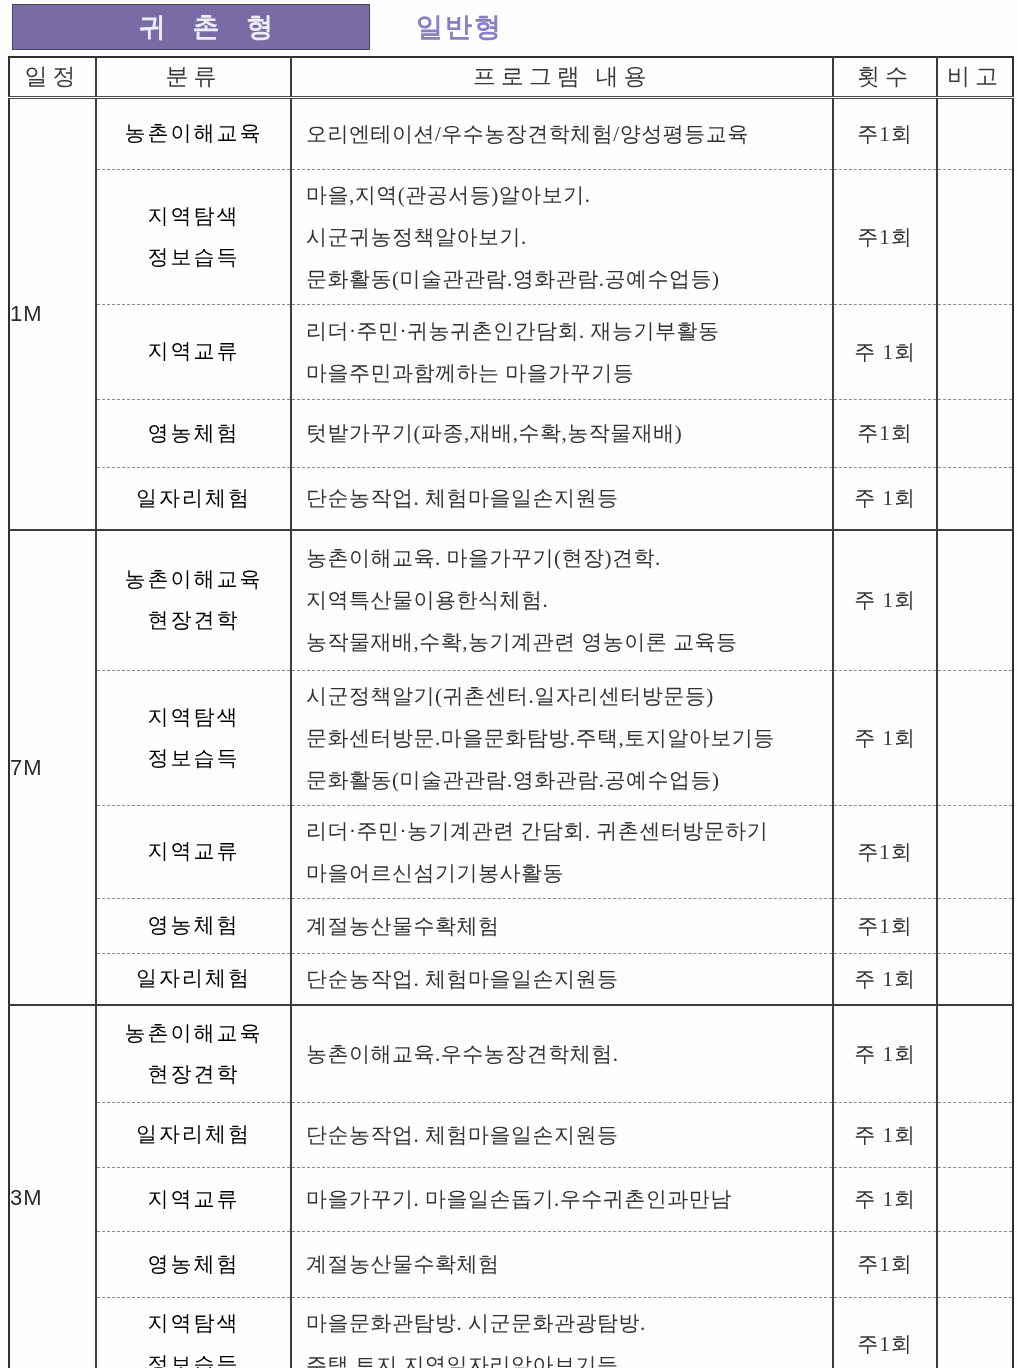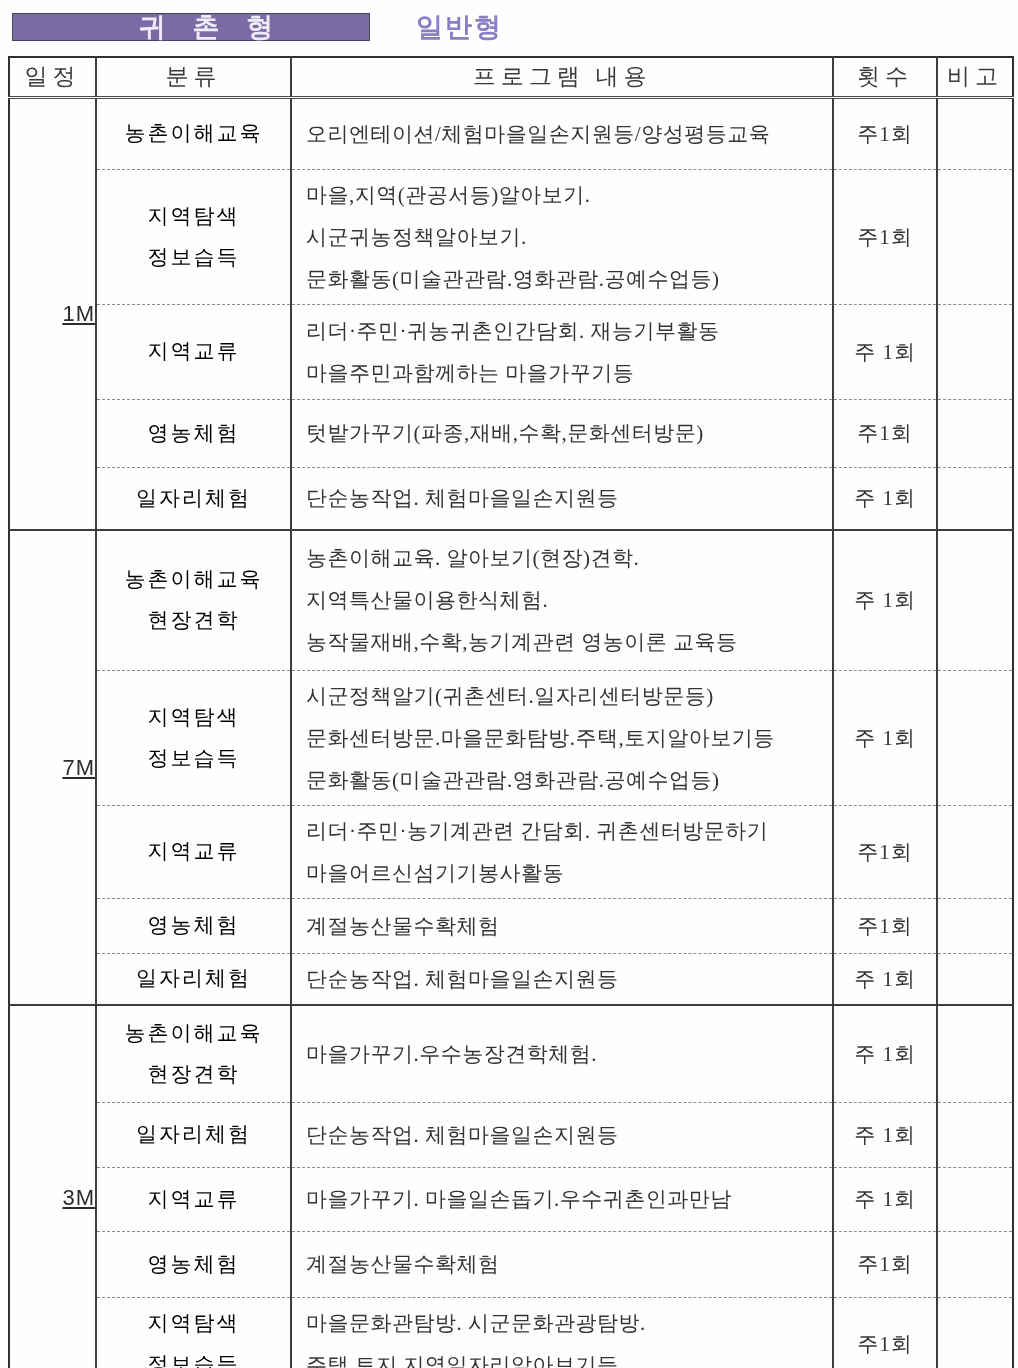--- a/index.html
+++ b/index.html
@@ -12,21 +12,21 @@
     overflow: hidden;
   }
   .page { position: absolute; inset: 0; background: #fefefe; }
 
   
   .tabbar {
     position: absolute; top: 4px; left: 12px; right: 8px;
     height: 46px; display: flex; align-items: center;
   }
   .tab-selected {
-    width: 358px; height: 28px;
+    width: 358px; height: 46px;
     display: flex; align-items: center; justify-content: center;
     color: #efecf7;
     font-size: 27px; font-weight: bold; letter-spacing: 10px;
     border: 1px solid #4a4460;
     padding-left: 40px;
   }
   .tab-unselected {
     margin-left: 46px;
     font-size: 27px; font-weight: bold; letter-spacing: 2px; text-align: right;
   }
@@ -54,23 +54,23 @@
     border-bottom: 3px double #4a4a4a;
     color: #3a3a3a;
   }
 
   tbody tr { border-top: 1px dashed #8d8d8d; }
   tbody tr.group-start { border-top: 2px solid #3c3c3c; }
   tbody tr:first-child { border-top: none; }
 
   td { vertical-align: middle; font-size: 21px; color: #333; }
   td.month-cell {
-    text-align: right;
+    text-align: left;
     font-family: "Liberation Sans", "DejaVu Sans", sans-serif;
-    font-size: 22px; color: #2b2b2b; letter-spacing: 1px; text-decoration: underline;
+    font-size: 22px; color: #2b2b2b; letter-spacing: 1px;
   }
   td.category-cell {
     text-align: center; letter-spacing: 2px;
     white-space: pre-line; line-height: 1.95;
     color: #000000;
   }
   td.content-cell {
     padding: 4px 10px 4px 14px;
     white-space: pre-line; line-height: 2.0;
     letter-spacing: 0.5px;
@@ -103,21 +103,21 @@
         <th>프로그램 내용</th>
         <th>횟수</th>
         <th>비고</th>
       </tr>
     </thead>
     <tbody>
 
       <tr style="height:72px">
         <td class="month-cell" rowspan="5">1M</td>
         <td class="category-cell">농촌이해교육</td>
-        <td class="content-cell">오리엔테이션/체험마을일손지원등/양성평등교육</td>
+        <td class="content-cell">오리엔테이션/우수농장견학체험/양성평등교육</td>
         <td class="freq-cell">주1회</td>
         <td class="note-cell"></td>
       </tr>
       <tr style="height:132px">
         <td class="category-cell">지역탐색
 정보습득</td>
         <td class="content-cell">마을,지역(관공서등)알아보기.
 시군귀농정책알아보기.
 문화활동(미술관관람.영화관람.공예수업등)</td>
         <td class="freq-cell">주1회</td>
@@ -125,36 +125,36 @@
       </tr>
       <tr style="height:95px">
         <td class="category-cell">지역교류</td>
         <td class="content-cell">리더·주민·귀농귀촌인간담회. 재능기부활동
 마을주민과함께하는 마을가꾸기등</td>
         <td class="freq-cell">주 1회</td>
         <td class="note-cell"></td>
       </tr>
       <tr style="height:68px">
         <td class="category-cell">영농체험</td>
-        <td class="content-cell">텃밭가꾸기(파종,재배,수확,문화센터방문)</td>
+        <td class="content-cell">텃밭가꾸기(파종,재배,수확,농작물재배)</td>
         <td class="freq-cell">주1회</td>
         <td class="note-cell"></td>
       </tr>
       <tr style="height:63px">
         <td class="category-cell">일자리체험</td>
         <td class="content-cell">단순농작업. 체험마을일손지원등</td>
         <td class="freq-cell">주 1회</td>
         <td class="note-cell"></td>
       </tr>
 
       <tr class="group-start" style="height:140px">
         <td class="month-cell" rowspan="5">7M</td>
         <td class="category-cell">농촌이해교육
 현장견학</td>
-        <td class="content-cell">농촌이해교육. 알아보기(현장)견학.
+        <td class="content-cell">농촌이해교육. 마을가꾸기(현장)견학.
 지역특산물이용한식체험.
 농작물재배,수확,농기계관련 영농이론 교육등</td>
         <td class="freq-cell">주 1회</td>
         <td class="note-cell"></td>
       </tr>
       <tr style="height:128px">
         <td class="category-cell">지역탐색
 정보습득</td>
         <td class="content-cell">시군정책알기(귀촌센터.일자리센터방문등)
 문화센터방문.마을문화탐방.주택,토지알아보기등
@@ -179,21 +179,21 @@
         <td class="category-cell">일자리체험</td>
         <td class="content-cell">단순농작업. 체험마을일손지원등</td>
         <td class="freq-cell">주 1회</td>
         <td class="note-cell"></td>
       </tr>
 
       <tr class="group-start" style="height:97px">
         <td class="month-cell" rowspan="5">3M</td>
         <td class="category-cell">농촌이해교육
 현장견학</td>
-        <td class="content-cell">마을가꾸기.우수농장견학체험.</td>
+        <td class="content-cell">농촌이해교육.우수농장견학체험.</td>
         <td class="freq-cell">주 1회</td>
         <td class="note-cell"></td>
       </tr>
       <tr style="height:65px">
         <td class="category-cell">일자리체험</td>
         <td class="content-cell">단순농작업. 체험마을일손지원등</td>
         <td class="freq-cell">주 1회</td>
         <td class="note-cell"></td>
       </tr>
       <tr style="height:64px">

